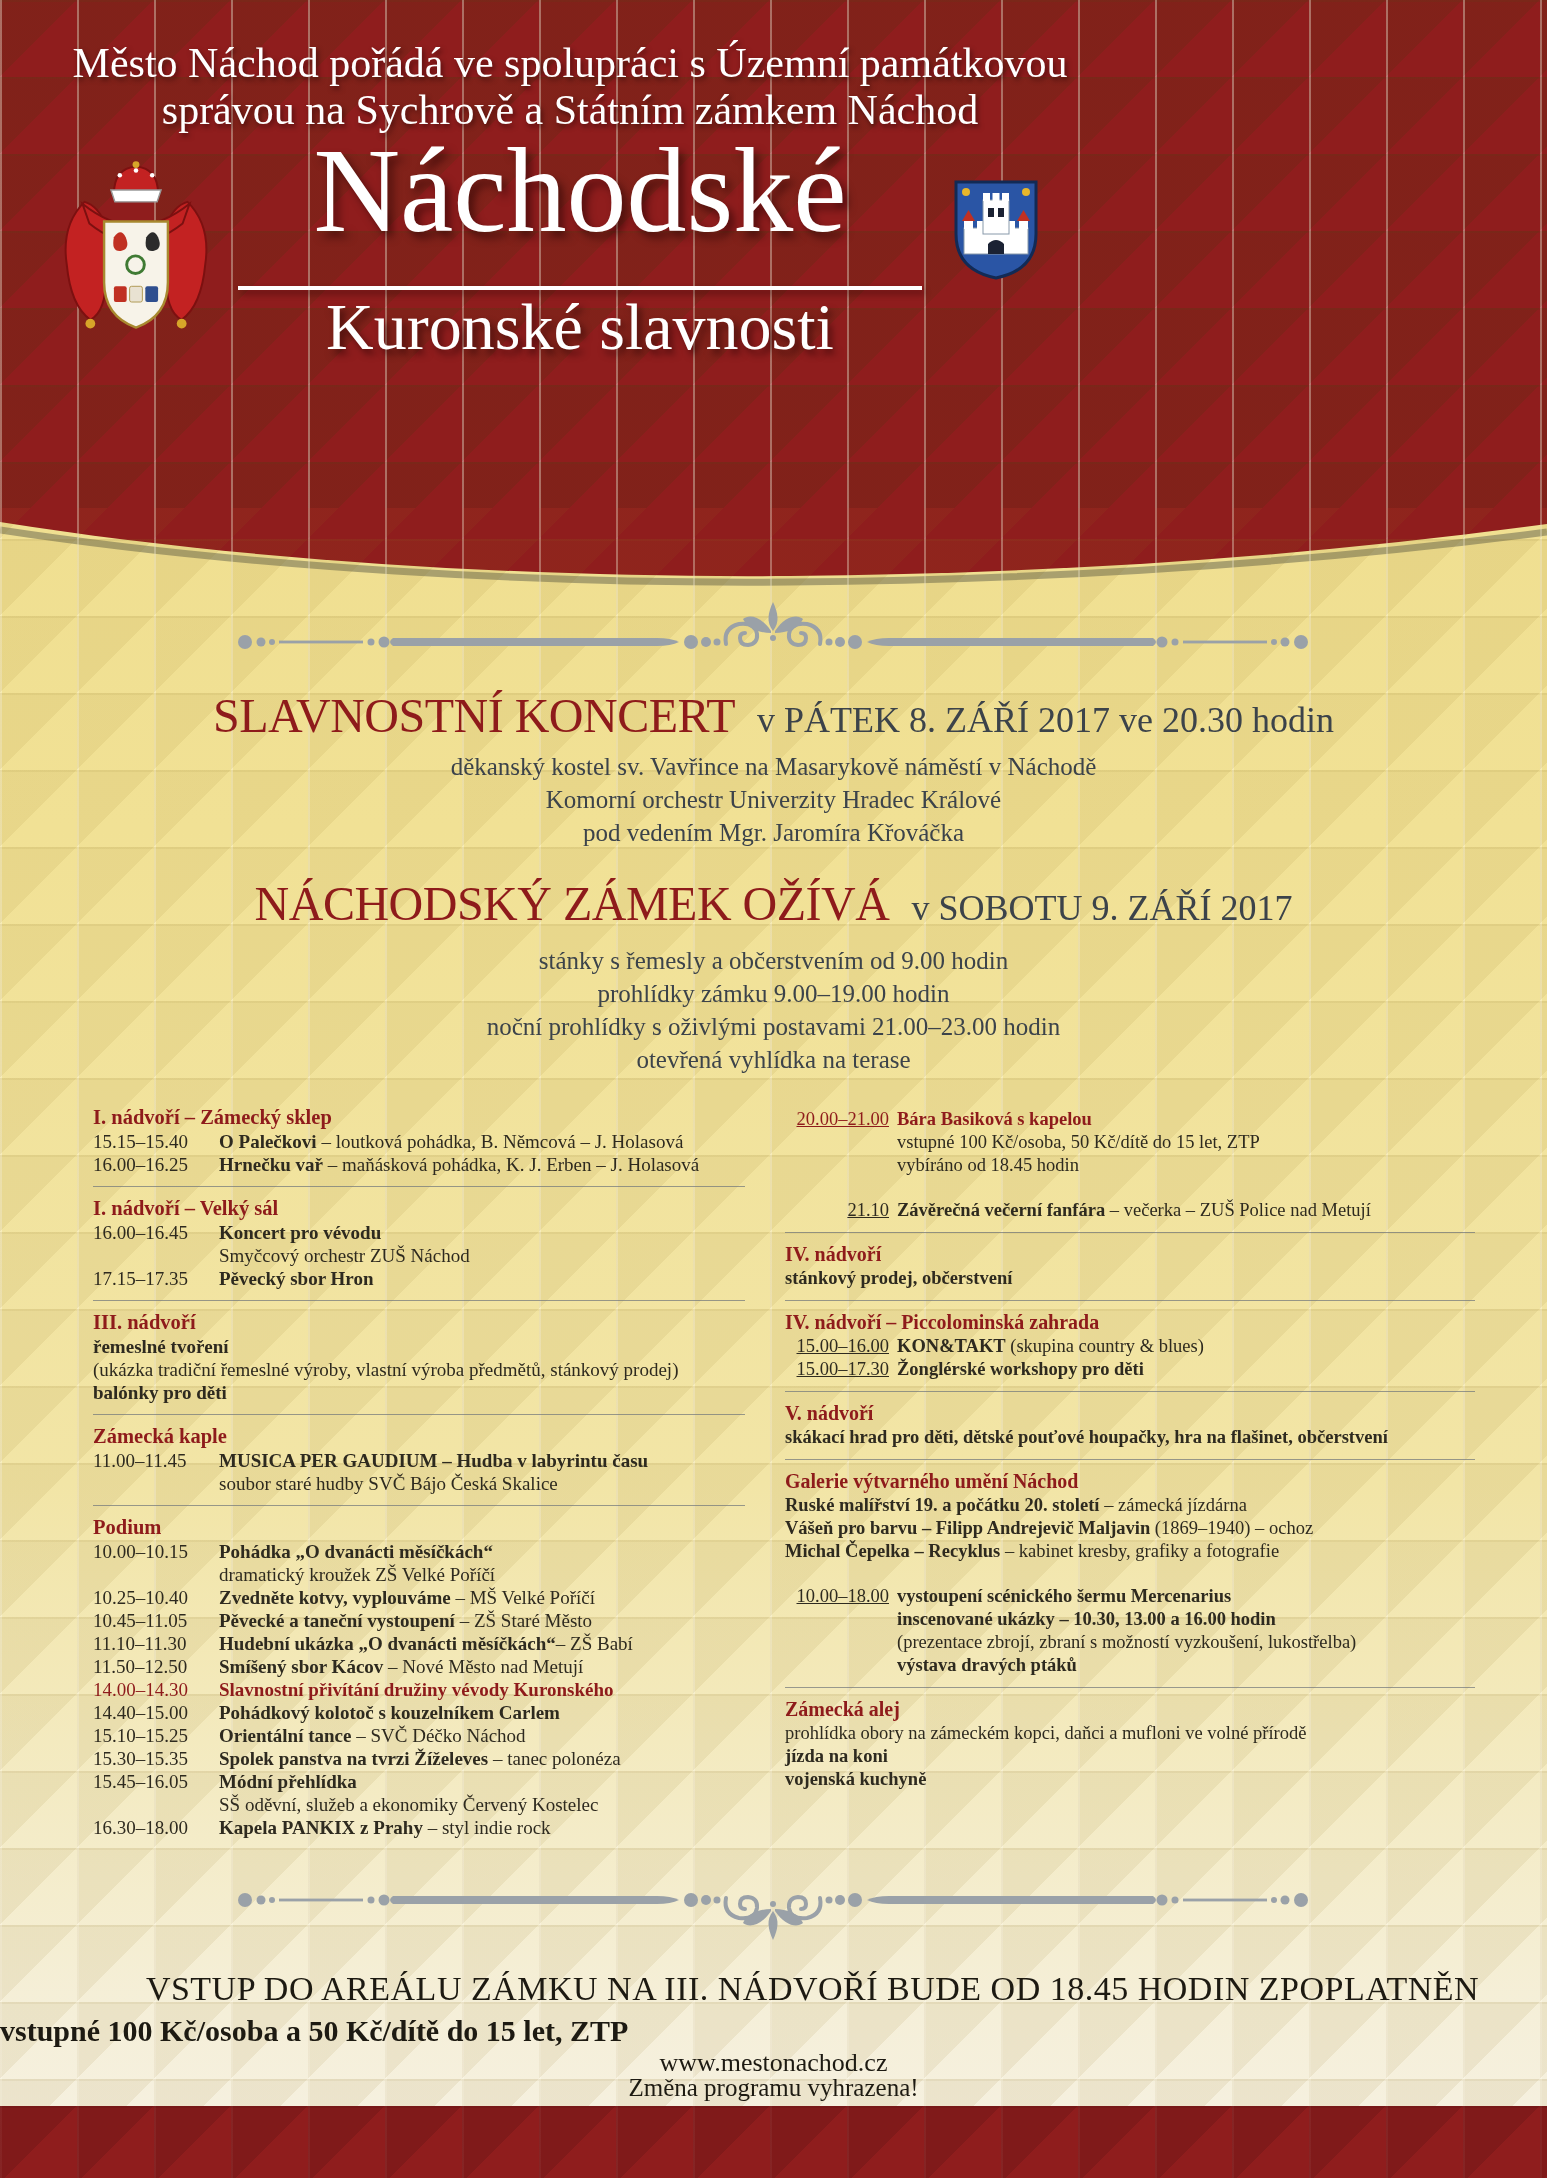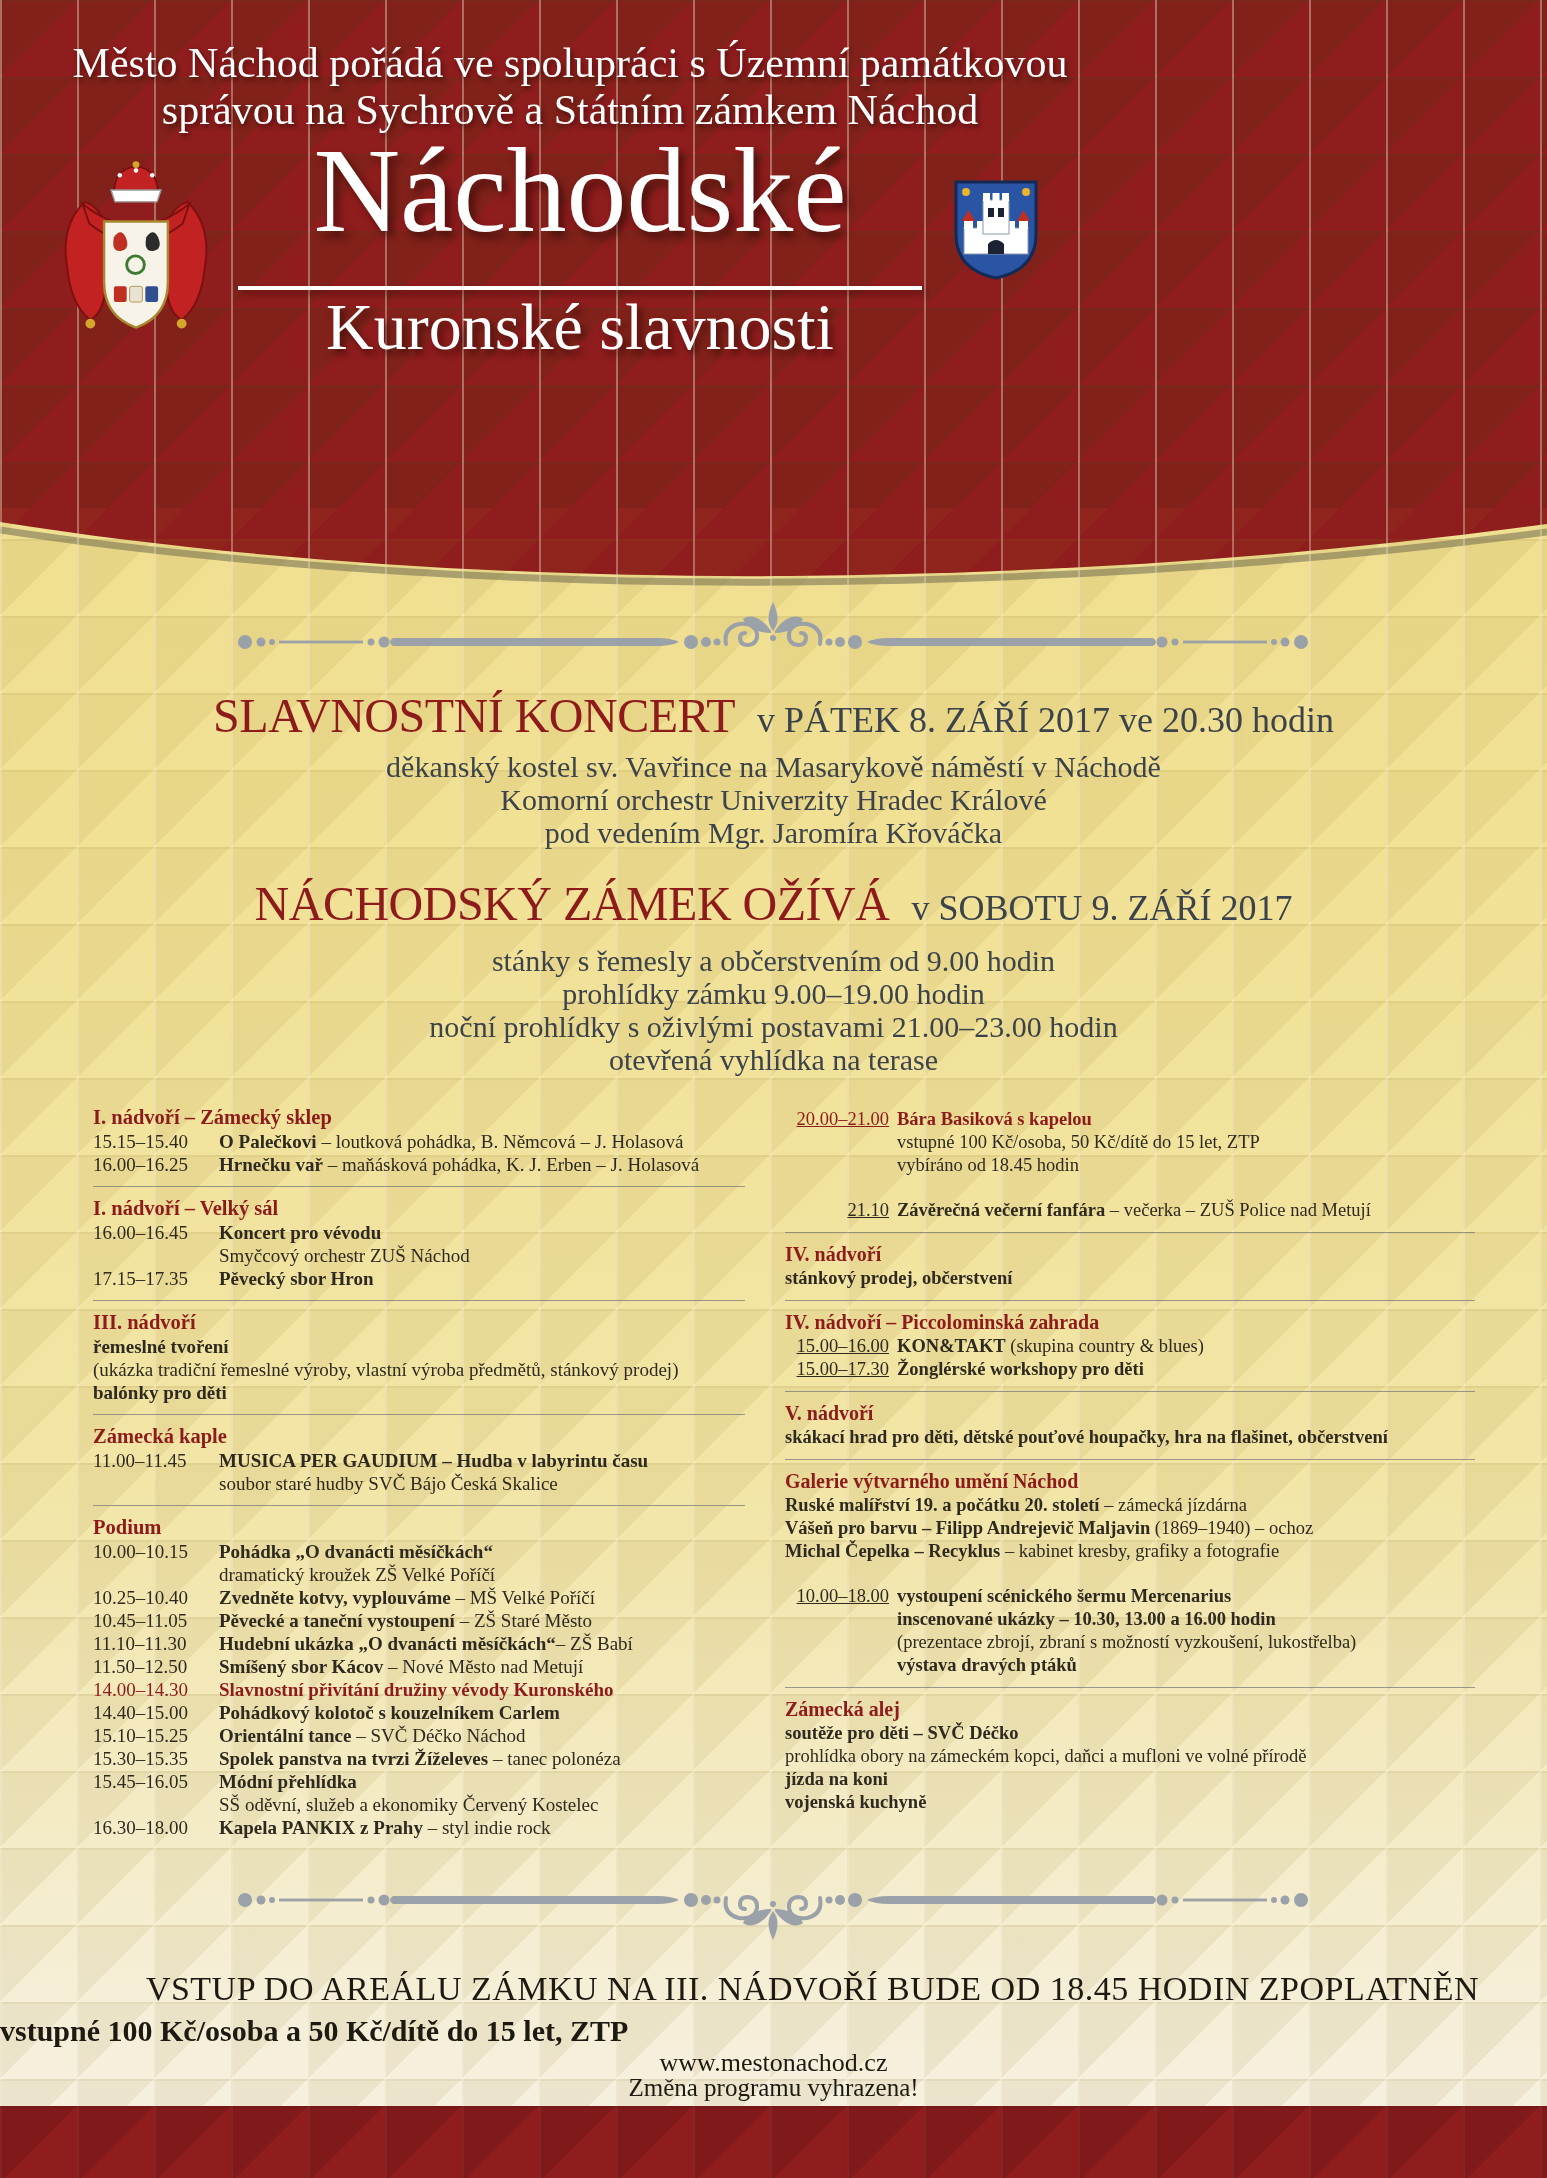--- a/index.html
+++ b/index.html
@@ -51,21 +51,21 @@
   .divider-svg .orn{fill:#9aa1a8;}
   .divider-svg .orn-st{fill:none;stroke:#9aa1a8;stroke-width:4;stroke-linecap:round;}
 
   
   .event-heading{position:absolute;left:0;width:1547px;text-align:center;white-space:nowrap;}
   .eh-koncert{top:688px;}
   .eh-zamek{top:876px;}
   .eh-red{font-size:48px;color:#8e1b1b;letter-spacing:-0.5px;}
   .eh-date{font-size:36px;color:#3c434a;margin-left:18px;}
   .event-lines{position:absolute;left:0;width:1547px;text-align:center;
-    font-size:30px;line-height:33px;color:#3c434a;}
+    font-size:25px;line-height:33px;color:#3c434a;}
   .el-koncert{top:750px;}
   .el-zamek{top:944px;}
 
   
   .col{position:absolute;color:#2e2a1f;}
   .col-left{left:93px;top:1106px;width:652px;font-size:19px;line-height:23px;}
   .col-right{left:785px;top:1108px;width:690px;font-size:18.5px;line-height:23px;}
   .sec-heading{color:#8e1b1b;font-weight:700;font-size:1.08em;margin:0 0 1px;}
   .prog-row{display:flex;align-items:baseline;}
   .time{flex:0 0 112px;margin-right:14px;}
@@ -358,23 +358,20 @@
         <span class="time"></span>
         <span class="content"><span class="n">(prezentace zbrojí, zbraní s možností vyzkoušení, lukostřelba)</span></span>
       </div>
       <div class="prog-row">
         <span class="time"></span>
         <span class="content"><span class="b">výstava dravých ptáků</span></span>
       </div>
       <div class="sec-divider"></div>
       <div class="sec-heading">Zámecká alej</div>
       <div class="prog-row">
-        <span class="content"><span class="b">soutěže pro děti – SVČ Déčko</span></span>
-      </div>
-      <div class="prog-row">
         <span class="content"><span class="n">prohlídka obory na zámeckém kopci, daňci a mufloni ve volné přírodě</span></span>
       </div>
       <div class="prog-row">
         <span class="content"><span class="b">jízda na koni</span></span>
       </div>
       <div class="prog-row">
         <span class="content"><span class="b">vojenská kuchyně</span></span>
       </div>
     </div>
 

